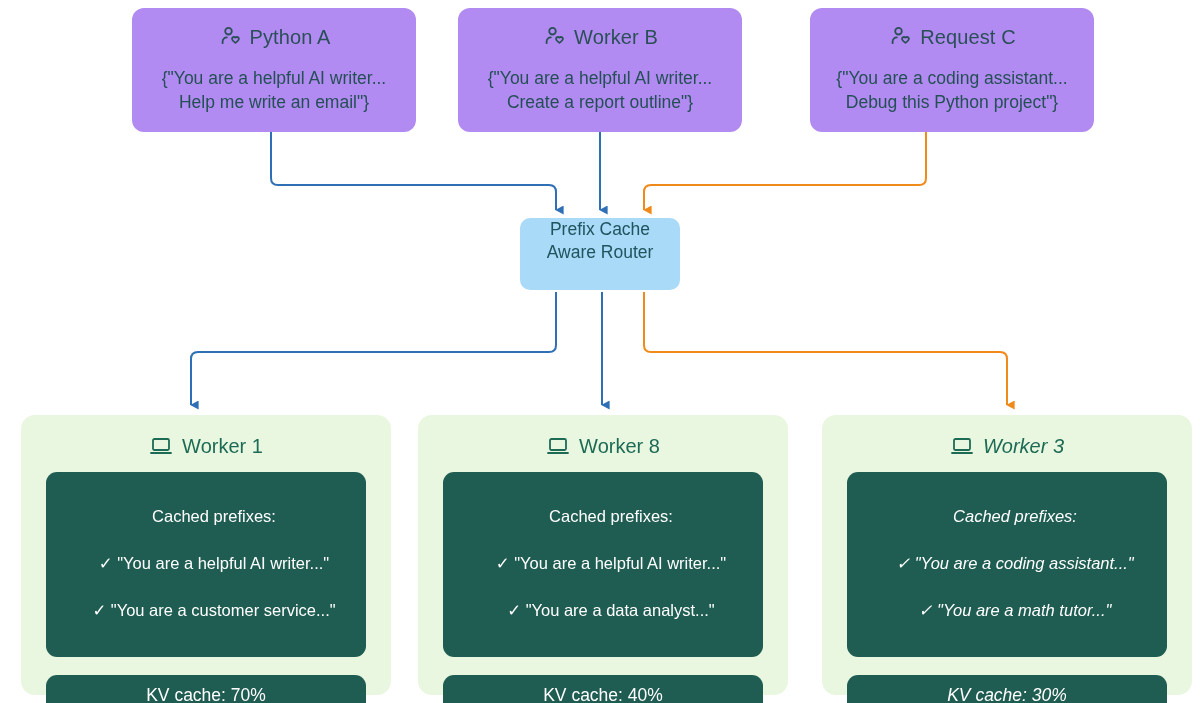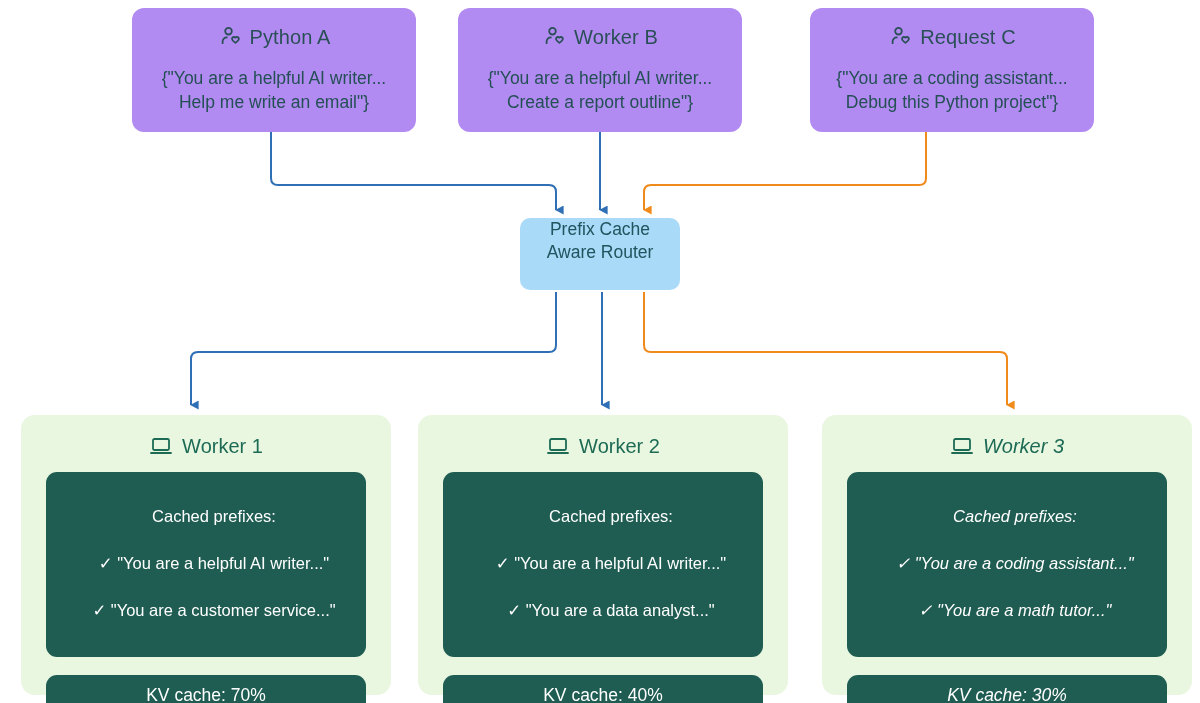--- a/index.html
+++ b/index.html
@@ -223,21 +223,21 @@
   </div>
 
   <div class="worker-panel" style="left:418px;">
     <div class="worker-head">
       <span class="icon">
         <svg width="24" height="24" viewBox="0 0 24 24" fill="none" stroke="#1d6b55" stroke-width="1.8" stroke-linecap="round" stroke-linejoin="round">
           <rect x="4" y="5" width="16" height="11" rx="1.4"></rect>
           <line x1="2" y1="19" x2="22" y2="19"></line>
         </svg>
       </span>
-      <span class="worker-title">Worker 2</span>
+      <span class="worker-title">Worker 8</span>
     </div>
     <div class="dark-box prefix-box">
       <div>Cached prefixes:</div>
       <div>✓ "You are a helpful AI writer..."</div>
       <div>✓ "You are a data analyst..."</div>
     </div>
     <div class="dark-box kv-box">
       <span>KV cache: 40%</span>
     </div>
 

